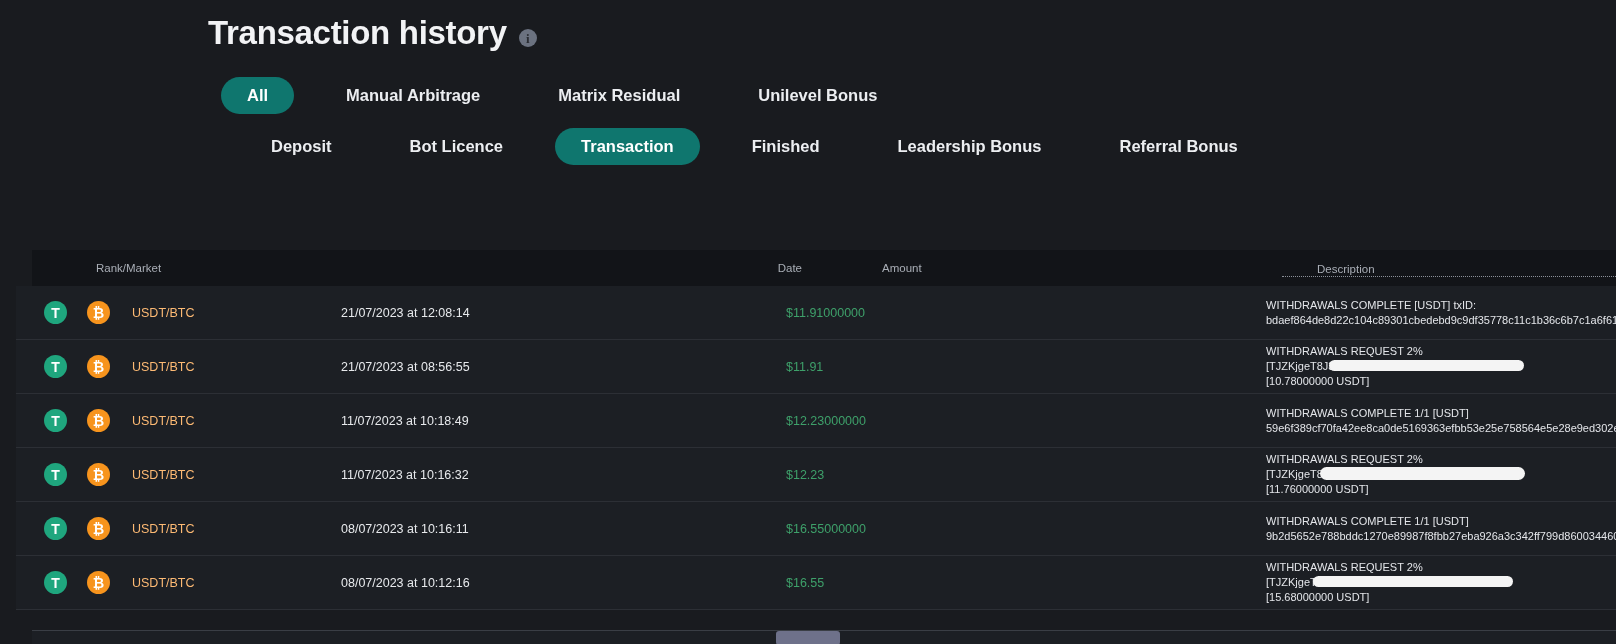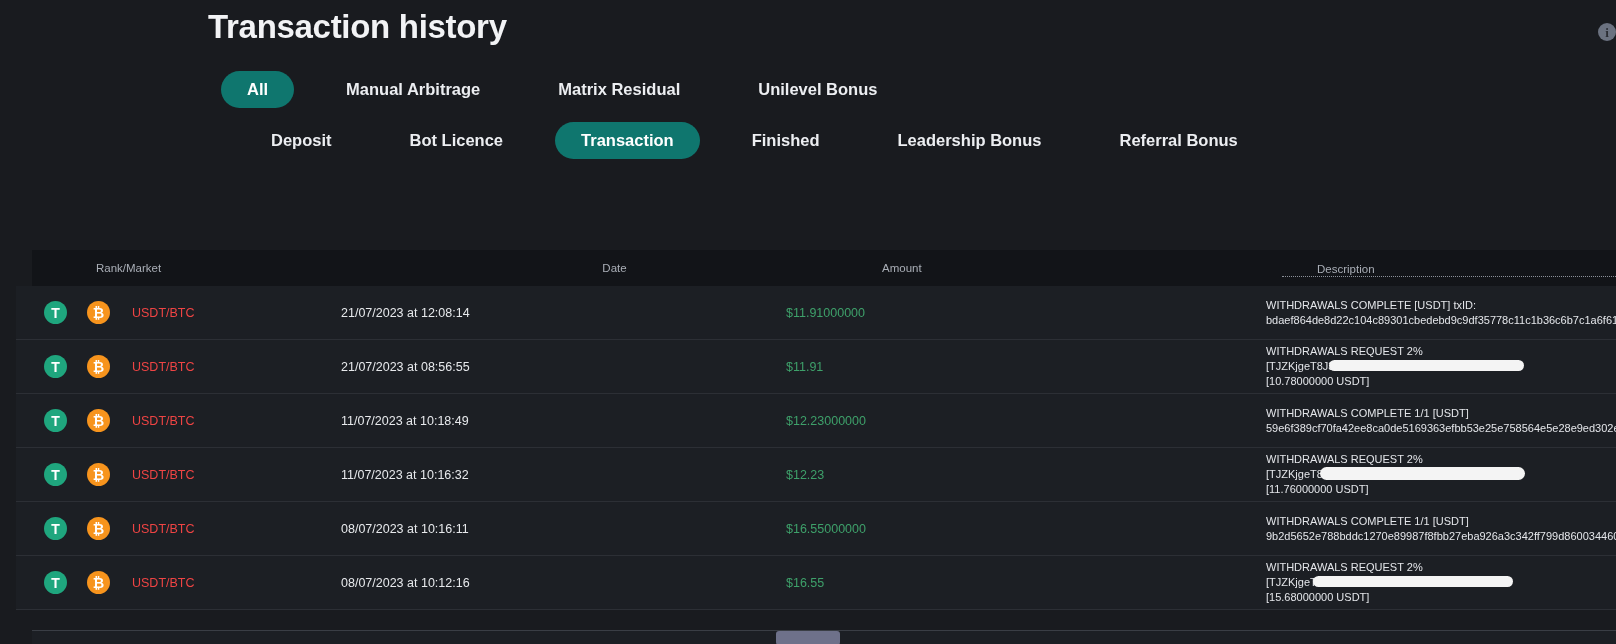--- a/index.html
+++ b/index.html
@@ -15,22 +15,21 @@
     width: 1616px;
     height: 644px;
     background: #191b1f;
   }
 
   
   .title-row {
     display: flex;
     align-items: center;
     gap: 12px;
-    padding: 8px 0 0 208px;
-    justify-content: space-between;
+    padding: 14px 0 0 208px;
   }
   .page-title {
     font-size: 33px;
     font-weight: bold;
     color: #f2f3f5;
     letter-spacing: -0.3px;
   }
   .info-icon {
     width: 18px;
     height: 18px;
@@ -96,21 +95,21 @@
     background: #121418;
     display: flex;
     align-items: center;
   }
   .th {
     font-size: 11.5px;
     color: #a9aeb6;
     font-family: "Liberation Sans", sans-serif;
   }
   .th-rank   { width: 300px; padding-left: 64px; }
-  .th-date   { width: 470px; text-align: center; padding-left: 95px;}
+  .th-date   { width: 470px; text-align: right; padding-left: 95px;}
   .th-amount { width: 480px; text-align: left; padding-left: 80px;}
   .th-desc   { width: 350px; text-align: left; padding-left: 35px;
                border-bottom: 1px dotted #8b9099; display: inline-block;
                padding-bottom: 1px; }
   .th-desc-wrap { width: 350px; }
 
   .row {
     display: flex;
     align-items: center;
     height: 54px;
@@ -139,21 +138,21 @@
     right: -6px; top: 4px;
     width: 13px; height: 13px;
     border-radius: 50%;
     background: #c62c3a;
     z-index: -1;
   }
   .coin-btc { background: #f7941d; margin-left: 20px; }
   .pair-label {
     margin-left: 22px;
     font-size: 12.5px;
-    color: #ef4444;
+    color: #fdba74;
   }
   .cell-date {
     width: 470px;
     font-size: 12.5px;
     color: #e7e9ec;
     padding-left: 25px;
   }
   .cell-amount {
     width: 480px;
     font-size: 12.5px;

